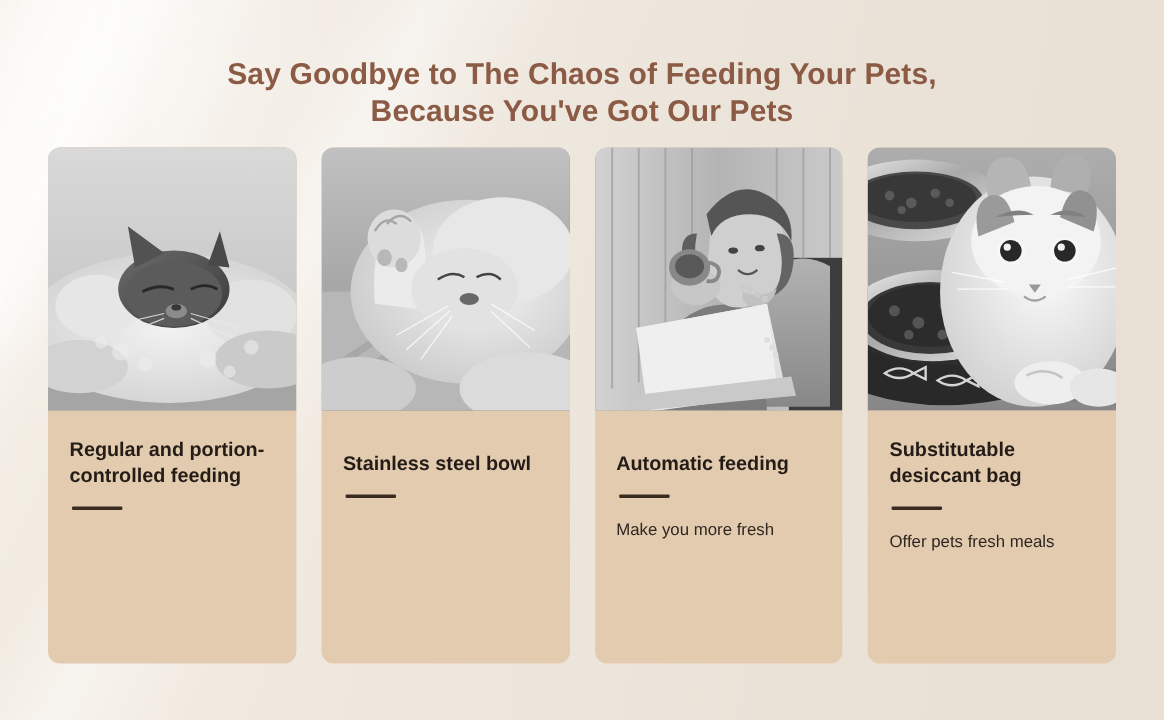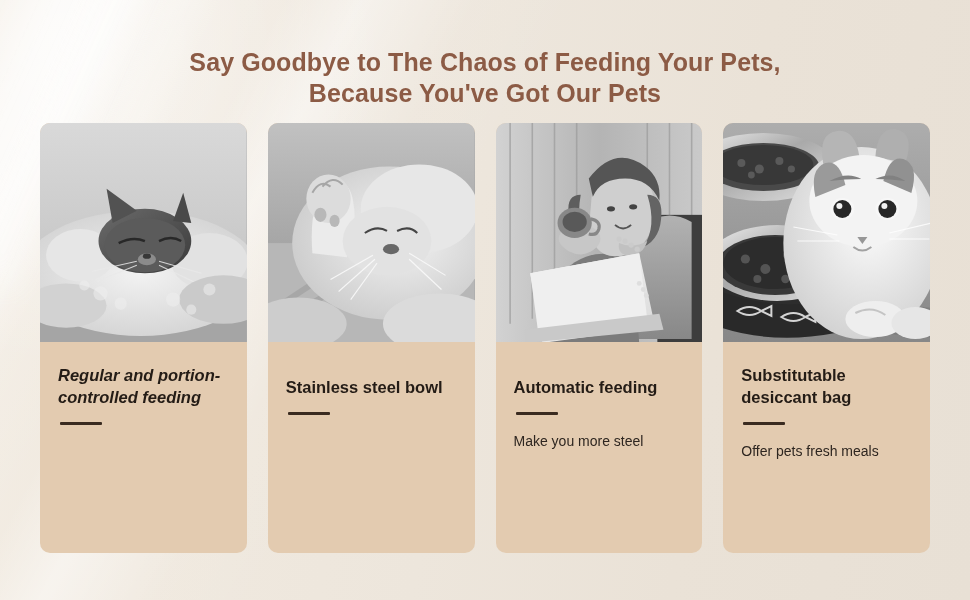--- a/index.html
+++ b/index.html
@@ -130,21 +130,21 @@
   }
 
   .card-sub {
     color: #2E2620;
     font-size: 14px;
     line-height: 20px;
     white-space: pre-line;
   }
 
   
-  .card.c1 .card-body { padding-top: 22px; font-style: italic; }
+  .card.c1 .card-body { padding-top: 22px; }
   .card.c2 .card-body { padding-top: 34px; }
   .card.c3 .card-body { padding-top: 34px; }
   .card.c4 .card-body { padding-top: 22px; border-radius: 31px; }
 </style>
 </head>
 <body>
 
 <div class="page">
 
   <div class="bg-corner-glow"></div>
@@ -317,21 +317,21 @@
           <g fill="#e2ded9">
             <circle cx="142" cy="160" r="2.4"></circle>
               <circle cx="146" cy="166" r="2.4"></circle>
             <circle cx="149" cy="172" r="2.4"></circle>
           </g>
         </svg>
       </div>
       <div class="card-body">
         <div class="card-title">Automatic feeding</div>
         <div class="card-rule"></div>
-        <div class="card-sub">Make you more steel</div>
+        <div class="card-sub">Make you more fresh</div>
       </div>
     </div>
 
     <div class="card c4">
       <div class="card-photo">
         <svg viewBox="0 0 214 219" preserveAspectRatio="xMidYMid slice" aria-hidden="true">
           <defs>
             <linearGradient id="p4floor" x1="0" y1="0" x2="0" y2="1">
               <stop offset="0" stop-color="#b0aca8"></stop>
                 <stop offset="1" stop-color="#8a8682"></stop>

